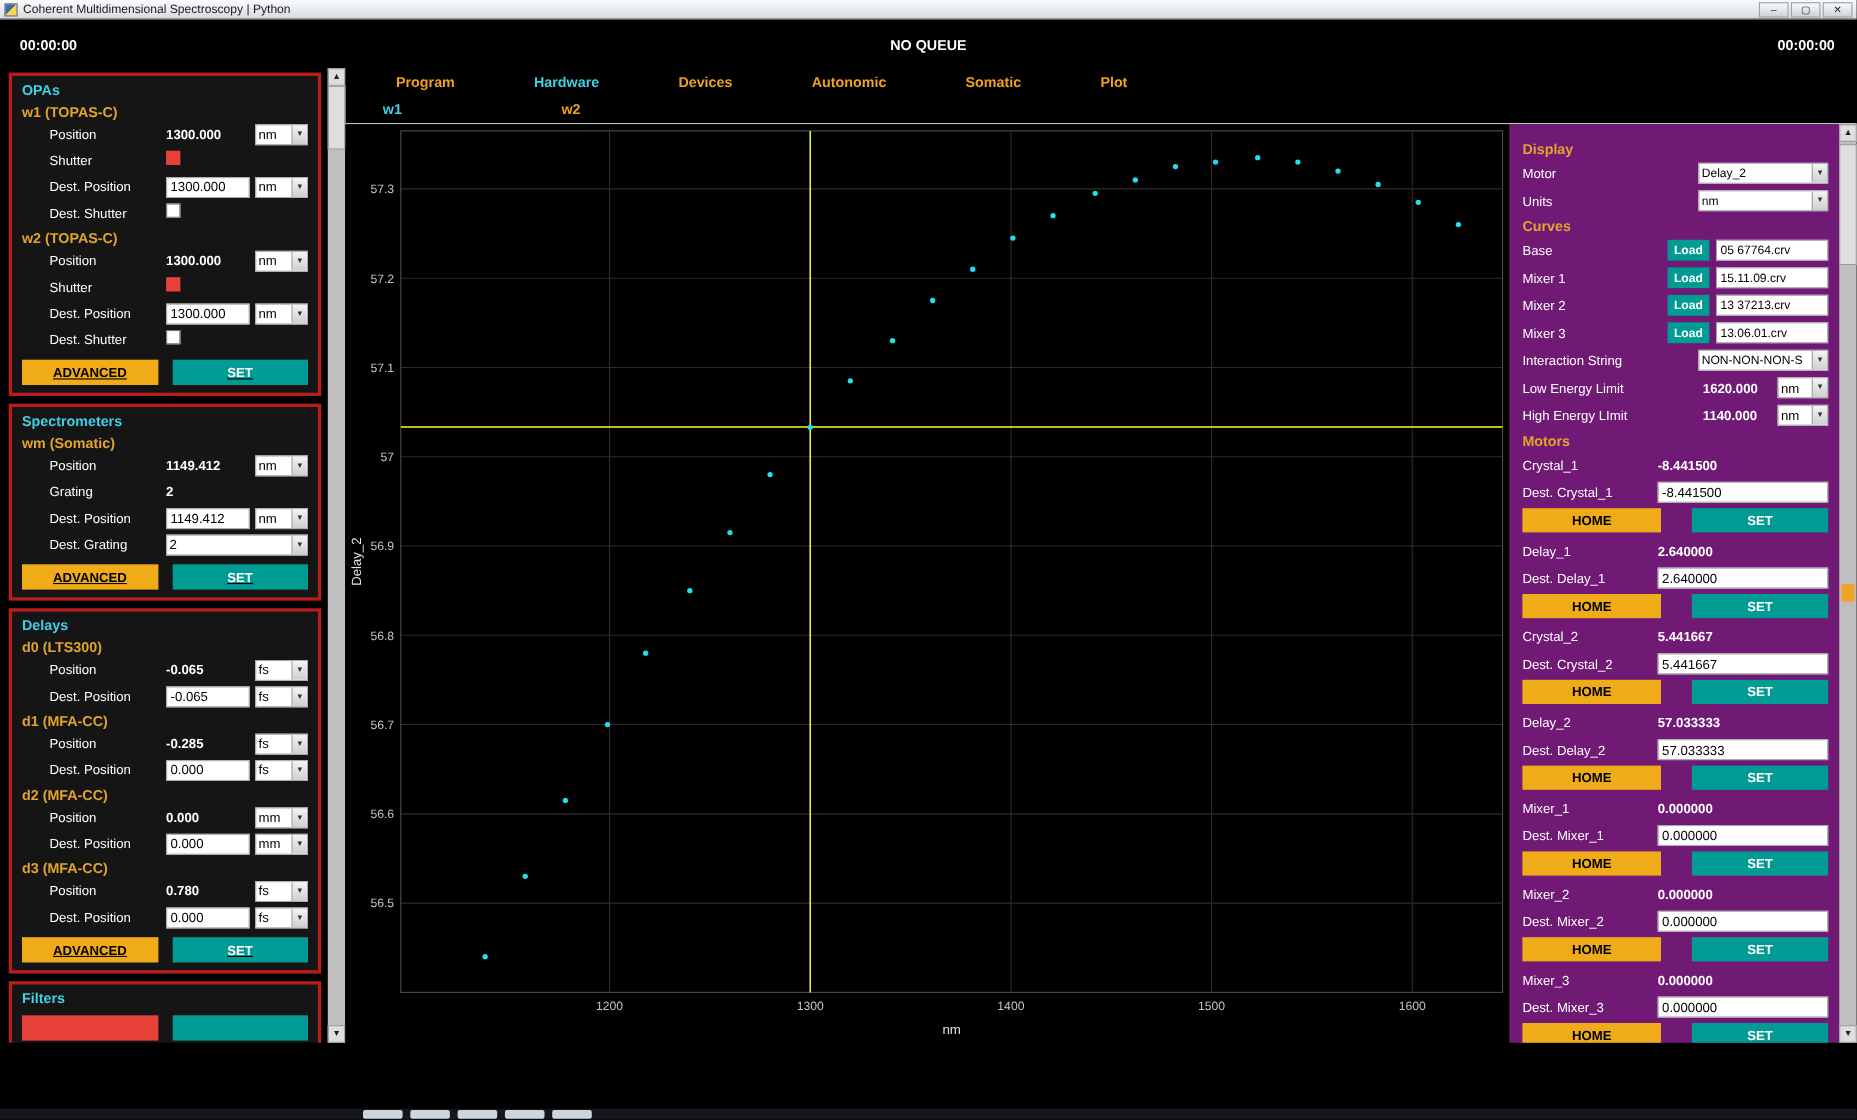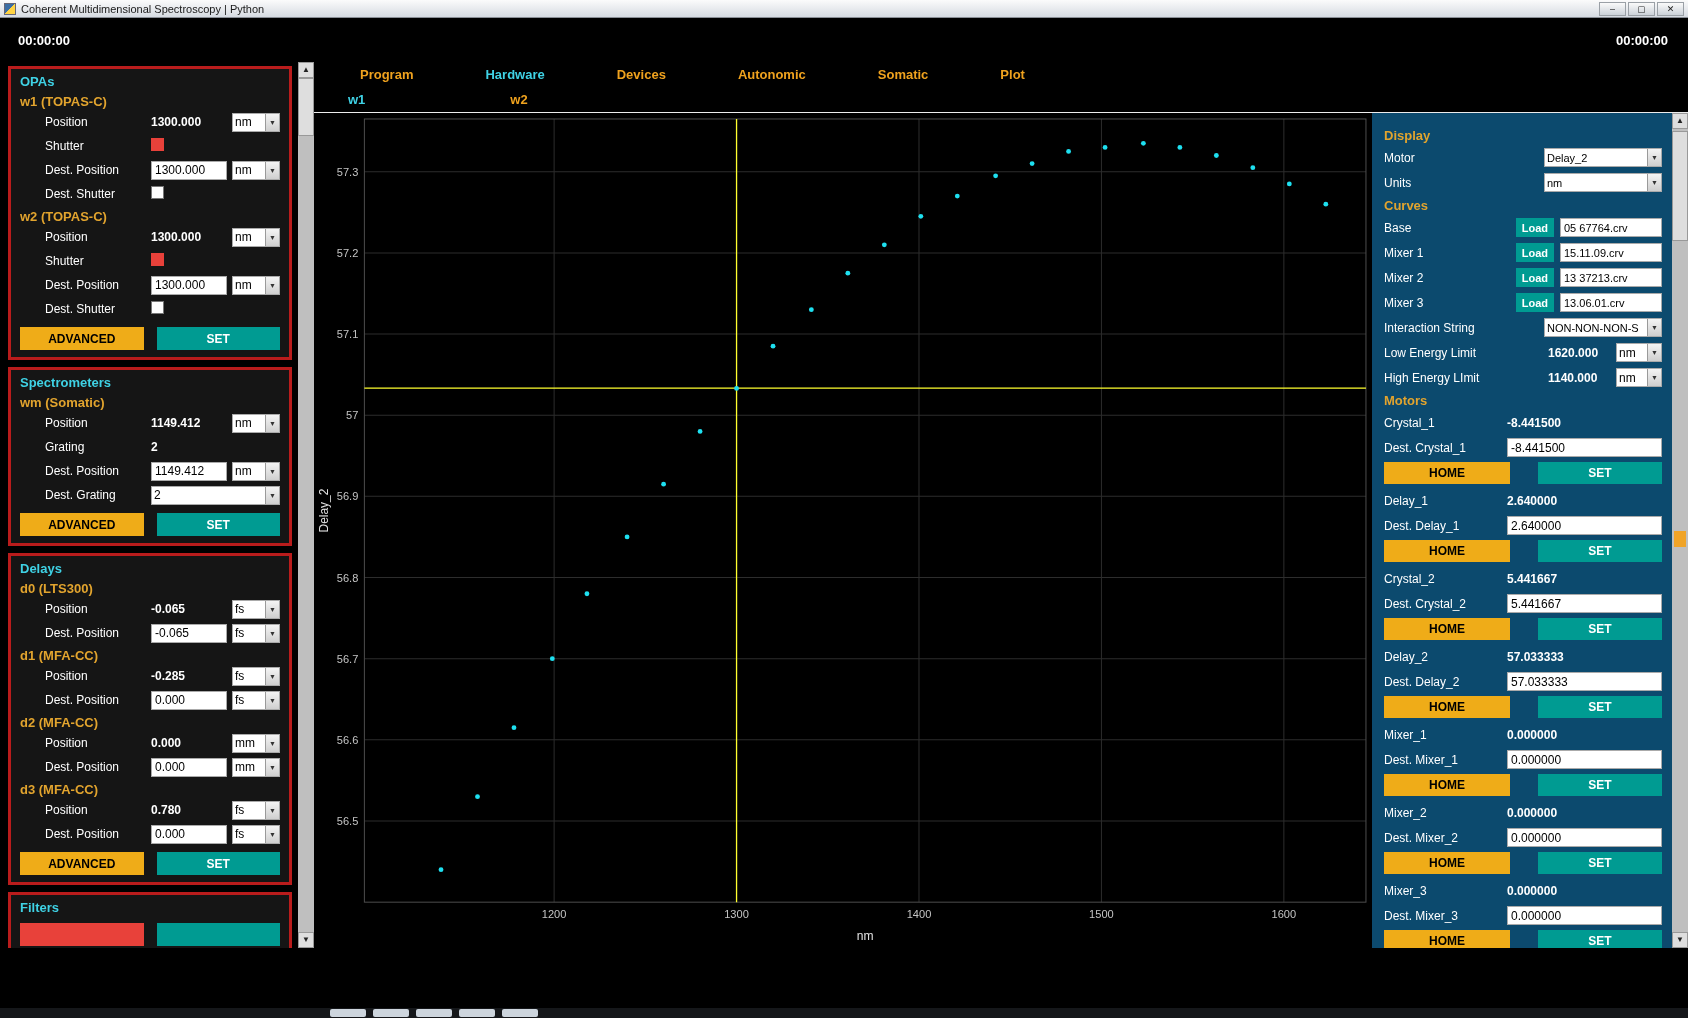--- a/index.html
+++ b/index.html
@@ -32,21 +32,21 @@
   .lrow{display:grid;grid-template-columns:1fr 76px 48px;align-items:center;column-gap:5px;padding:0 9px;height:24px;}
   .lab{color:#fff;font-size:12px;margin-left:25px;}
   .val{color:#fff;font-weight:bold;font-size:12px;}
   .tinput{height:19px;border:1px solid #aaa;background:#fff;color:#000;font-size:12px;font-family:inherit;padding:0 3px;width:100%;}
   .combo{height:19px;width:100%;background:#fff;border:1px solid #aaa;display:flex;align-items:center;color:#000;overflow:hidden;}
   .combo-text{flex:1;font-size:12px;padding:0 2px;white-space:nowrap;overflow:hidden;}
   .combo-btn{width:14px;align-self:stretch;background:linear-gradient(#f4f4f4,#cfcfcf);border-left:1px solid #9a9a9a;font-size:7px;display:flex;align-items:center;justify-content:center;color:#333;flex:0 0 auto;}
   .span2{grid-column:2/4;}
   .shutter-box{width:13px;height:13px;background:#e8413a;display:inline-block;}
   .checkbox{width:13px;height:13px;background:#fff;border:1px solid #777;display:inline-block;}
-  .btnrow2{display:grid;grid-template-columns:1fr 1fr;gap:13px;padding:6px 9px 2px;}
+  .btnrow2{display:grid;grid-template-columns:1fr 1fr;gap:13px;padding:6px 9px 2px;text-decoration:underline;}
   .btnrow2 .btn{height:23px;font-size:12px;}
   .amber{background:#efac18;color:#000;}
   .teal{background:#009b92;color:#fff;}
   .red{background:#e8413a;color:#000;}
   
   .vscroll{width:16px;flex:0 0 auto;background:#bfbfbf;display:flex;flex-direction:column;}
   .scroll-arrow{height:16px;background:#dedede;border:1px solid #999;font-size:8px;line-height:14px;text-align:center;color:#222;flex:0 0 auto;}
   .scroll-track{flex:1;position:relative;}
   .scroll-thumb{position:absolute;left:0;right:0;background:#dedede;border:1px solid #999;}
   .scroll-marker{position:absolute;left:2px;right:2px;height:16px;background:#f0a428;}
@@ -57,21 +57,21 @@
   .tab.active{color:#3fd2e5;}
   .subtabs{height:25px;display:flex;align-items:center;padding-left:34px;flex:0 0 auto;gap:39px;}
   .subtab{font-weight:bold;font-size:13px;margin-right:106px;}
   .subtab.cyan{color:#3fd2e5;}
   .subtab.orange{color:#efa21e;}
   .content-row{flex:1;display:flex;border-top:1px solid #ececec;min-height:0;}
   .plot-area{flex:1;background:#000;min-width:0;position:relative;}
   .plot-area svg{display:block;width:100%;height:100%;}
   svg text{font-family:"Liberation Sans",sans-serif;}
   
-  .right-col{width:300px;flex:0 0 auto;background:#0c4a6e;padding:12px 10px 0 12px;overflow:hidden;}
+  .right-col{width:300px;flex:0 0 auto;background:#701a75;padding:12px 10px 0 12px;overflow:hidden;}
   .rtitle{color:#e2a42e;font-weight:bold;font-size:13px;margin:3px 0 2px;}
   .rrow{display:flex;align-items:center;height:25px;gap:6px;}
   .rlabel{flex:1;color:#fff;font-size:12px;white-space:nowrap;overflow:hidden;}
   .rvalue{color:#fff;font-weight:bold;font-size:12px;}
   .rfixed{width:155px;flex:0 0 auto;}
   .rcombo{width:118px;flex:0 0 auto;}
   .rcombo .combo-text{font-size:11px;}
   .unit-combo{width:46px;flex:0 0 auto;}
   .vsm{width:62px;flex:0 0 auto;}
   .btn-load{height:19px;padding:0 6px;font-size:11px;flex:0 0 auto;}
@@ -89,20 +89,21 @@
   <span class="win-btns">
     <span class="win-btn">–</span>
     <span class="win-btn">▢</span>
     <span class="win-btn">✕</span>
   </span>
 </div>
 
 <div class="topbar">
   <div class="topbar-rest">
     <span class="timer-left">00:00:00</span>
+    <span class="queue-status">NO QUEUE</span>
     <span class="timer-right">00:00:00</span>
   </div>
 </div>
 
 <div class="main-row">
 
   <div class="left-col">
 
     <div class="panel">
       <div class="panel-title">OPAs</div>

